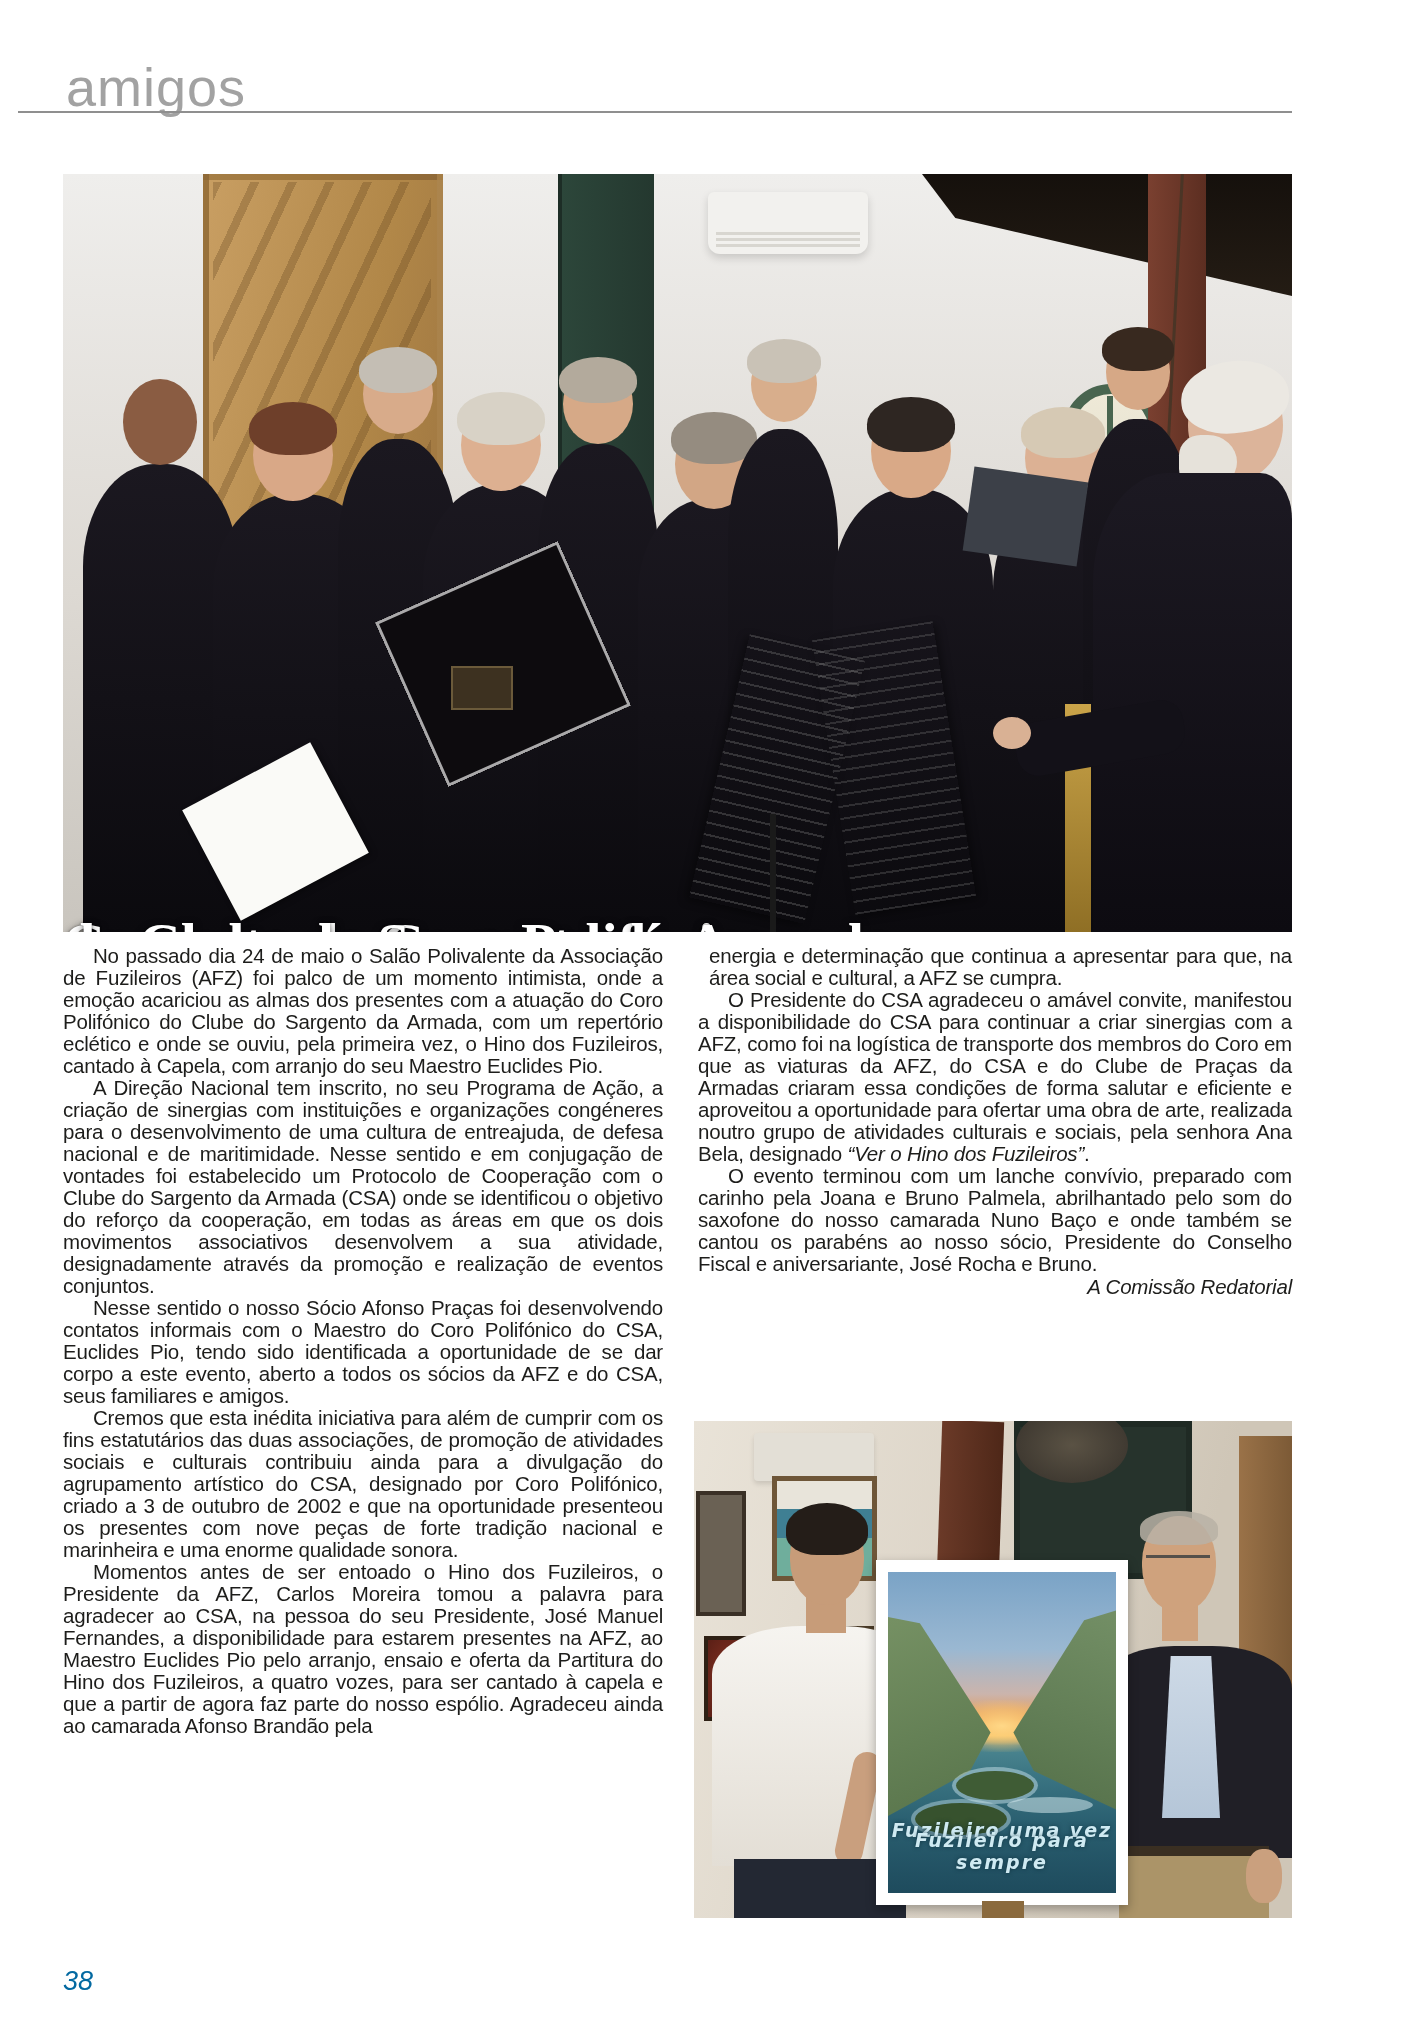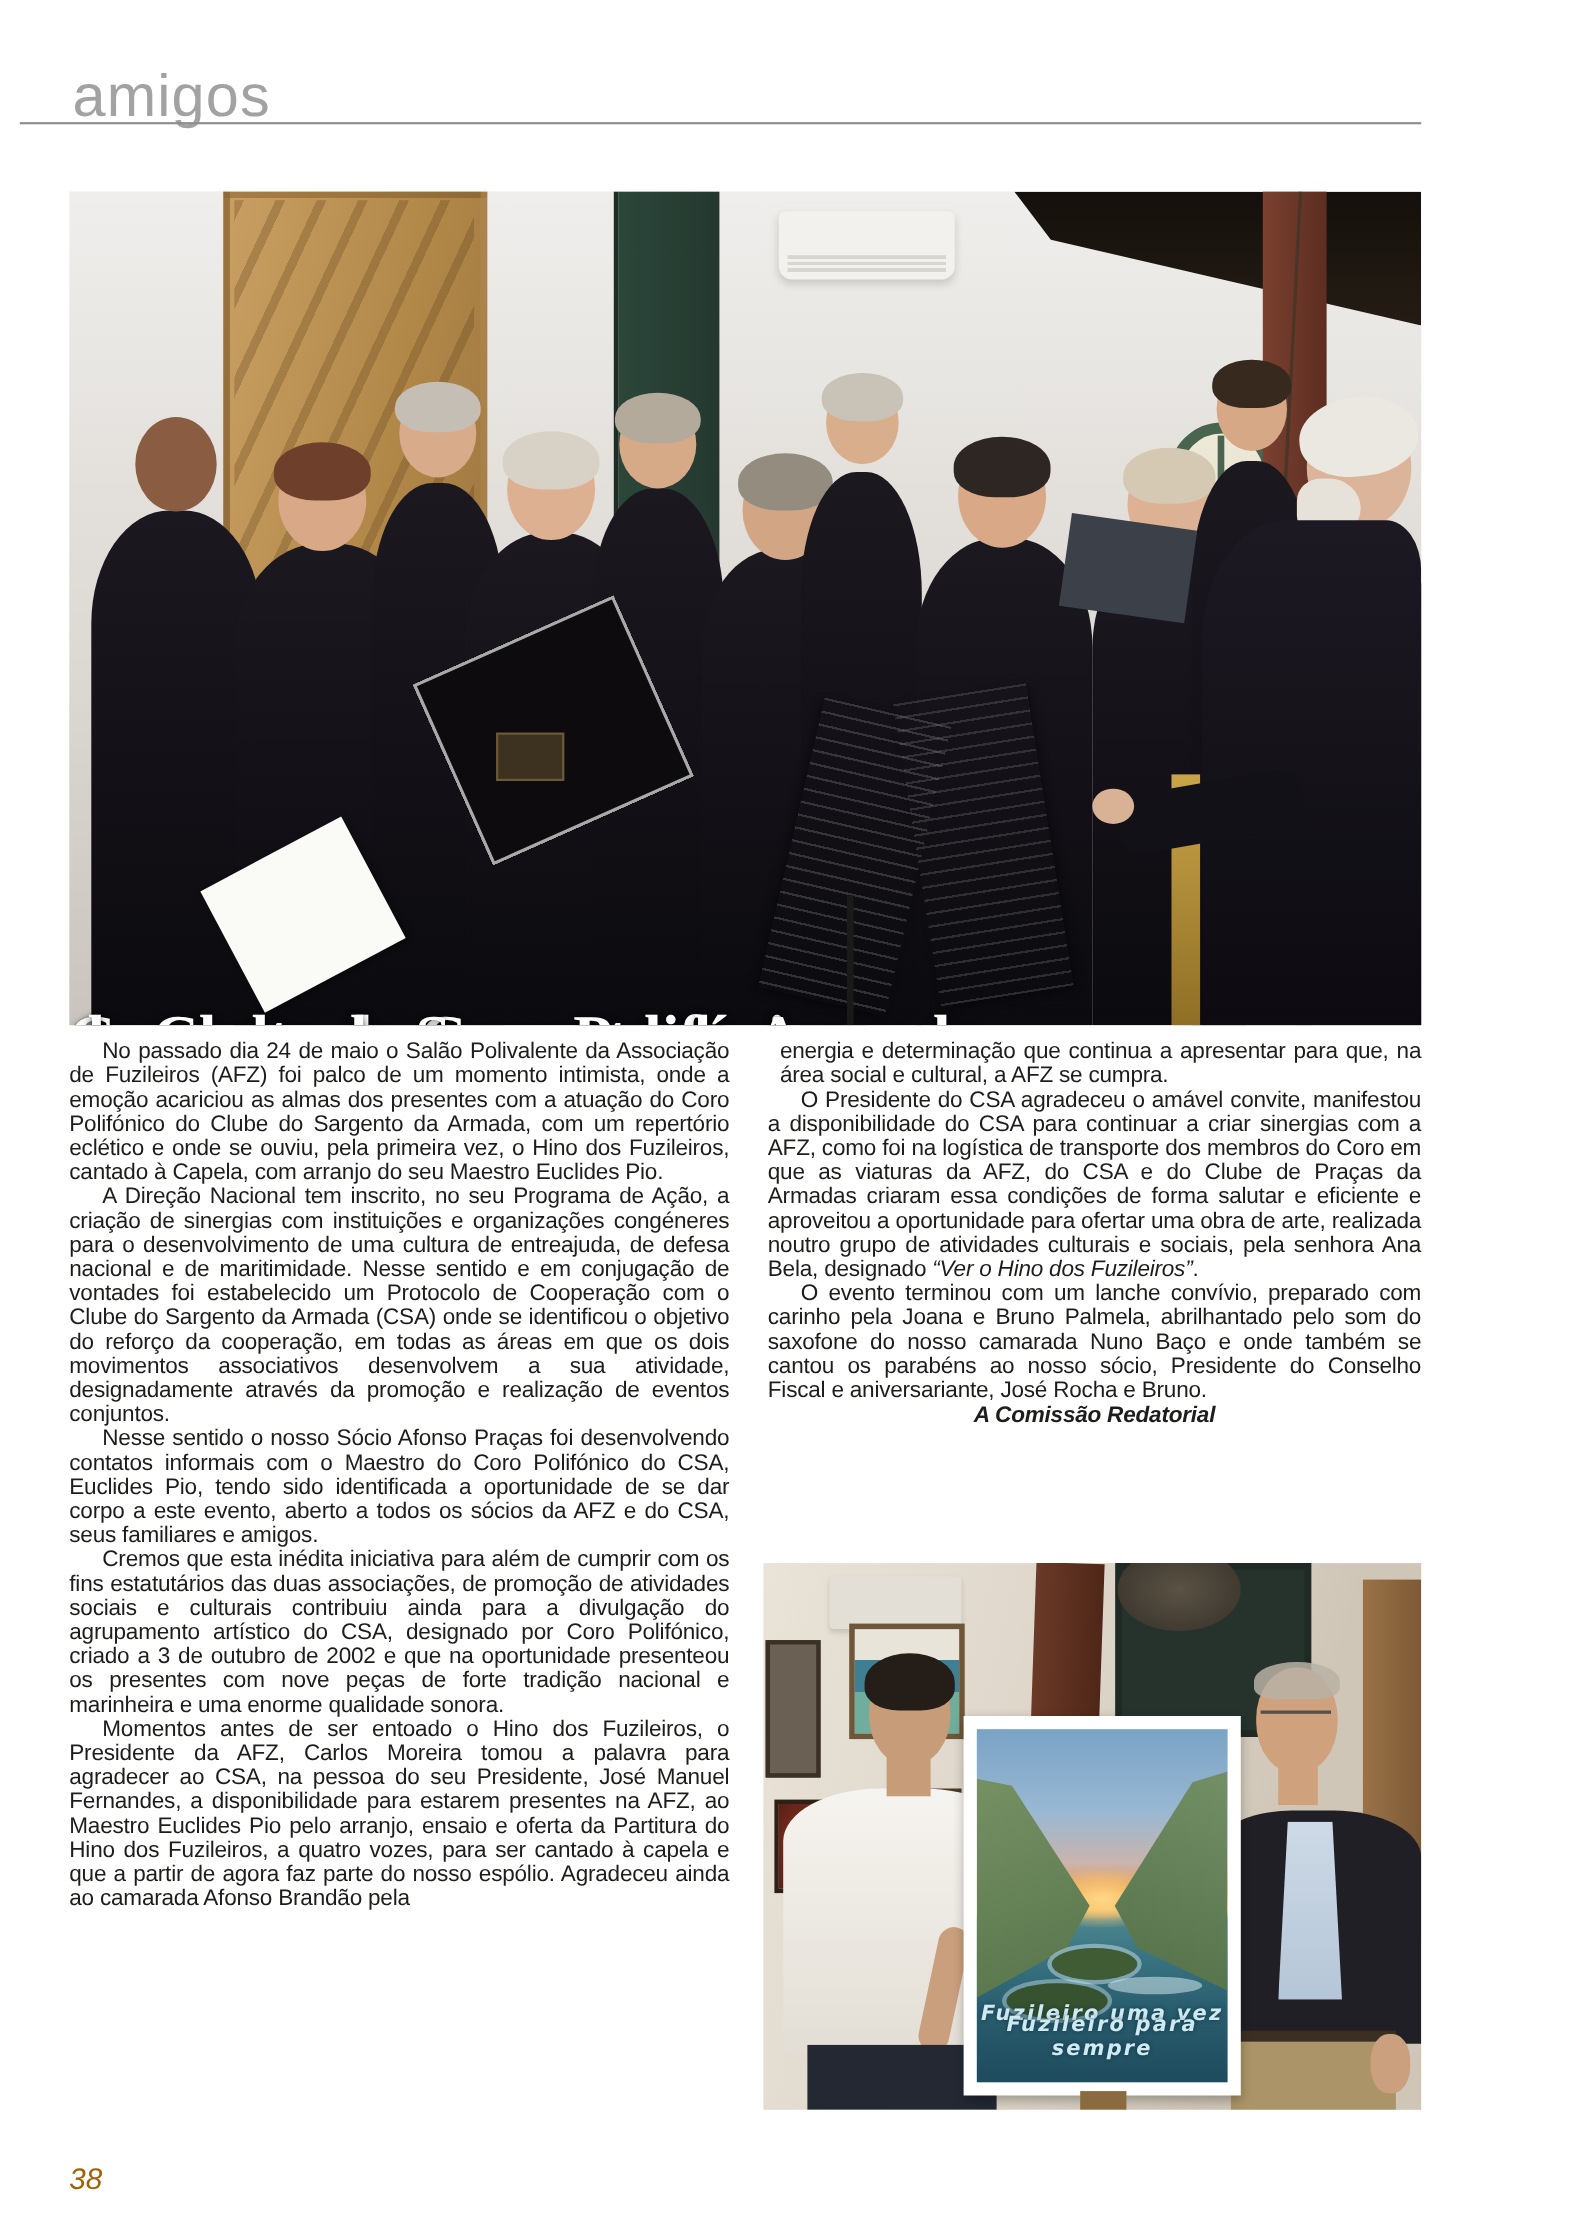--- a/index.html
+++ b/index.html
@@ -23,32 +23,32 @@
     color:#ffffff;text-shadow:0 3px 9px rgba(0,0,0,.65),0 0 2px rgba(0,0,0,.5);}
 
   
   .col{position:absolute;top:945px;font-size:20.5px;line-height:22px;letter-spacing:-0.2px;
     text-align:justify;}
   .col-left{left:63px;width:600px;}
   .col-right{left:698px;width:594px;}
   .col p{margin:0;text-indent:30px;}
   .col p.cont{text-indent:0;margin-left:11px;}
   .qi{font-style:italic;}
-  .byline{text-align:center;font-style:italic;text-indent:0 !important;margin-top:1px !important;font-weight:bold;}
+  .byline{text-align:right;font-style:italic;text-indent:0 !important;margin-top:1px !important;}
 
   
   .photo2{position:absolute;left:694px;top:1421px;width:598px;height:497px;margin:0;
     overflow:hidden;background:linear-gradient(105deg,#e9e3d8 0%,#dcd4c7 45%,#cfc6b7 75%);}
   .photo2 *{position:absolute;}
   .paint-text{left:0;width:100%;text-align:center;font-family:"DejaVu Sans",sans-serif;
     font-style:italic;font-weight:bold;color:#cfeaf2;letter-spacing:2px;font-size:19px;
     text-shadow:0 0 4px rgba(8,40,52,.7);}
 
   
-  .pagenum{position:absolute;left:63px;top:1966px;font-size:27px;font-style:italic;color:#a16207;}
+  .pagenum{position:absolute;left:63px;top:1966px;font-size:27px;font-style:italic;color:#0369a1;}
   .footer-center{position:absolute;left:63px;top:1966px;width:1229px;text-align:center;
     font-size:27px;font-style:italic;color:#8b8b8b;}
 </style>
 </head>
 <body>
 
 <div class="page">
 
   <span class="section-title">amigos</span>
   <div class="header-rule"></div>

